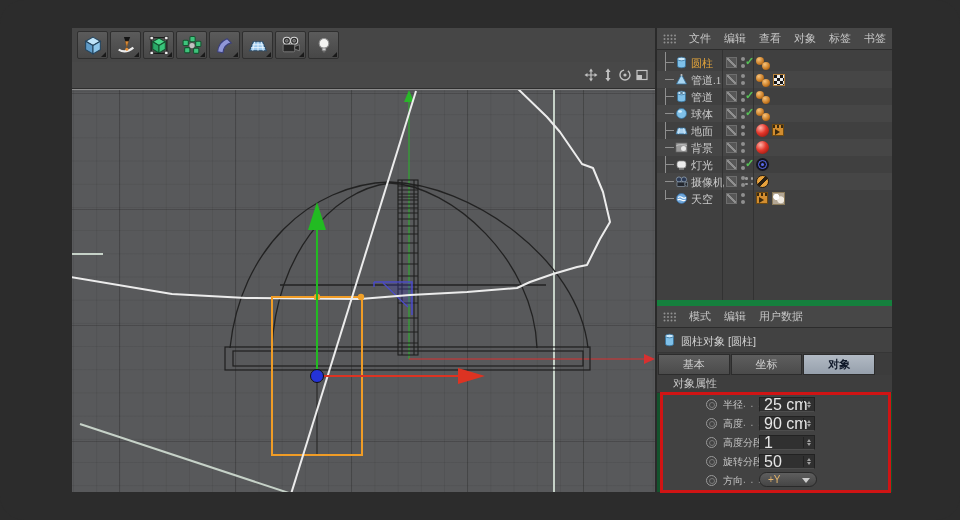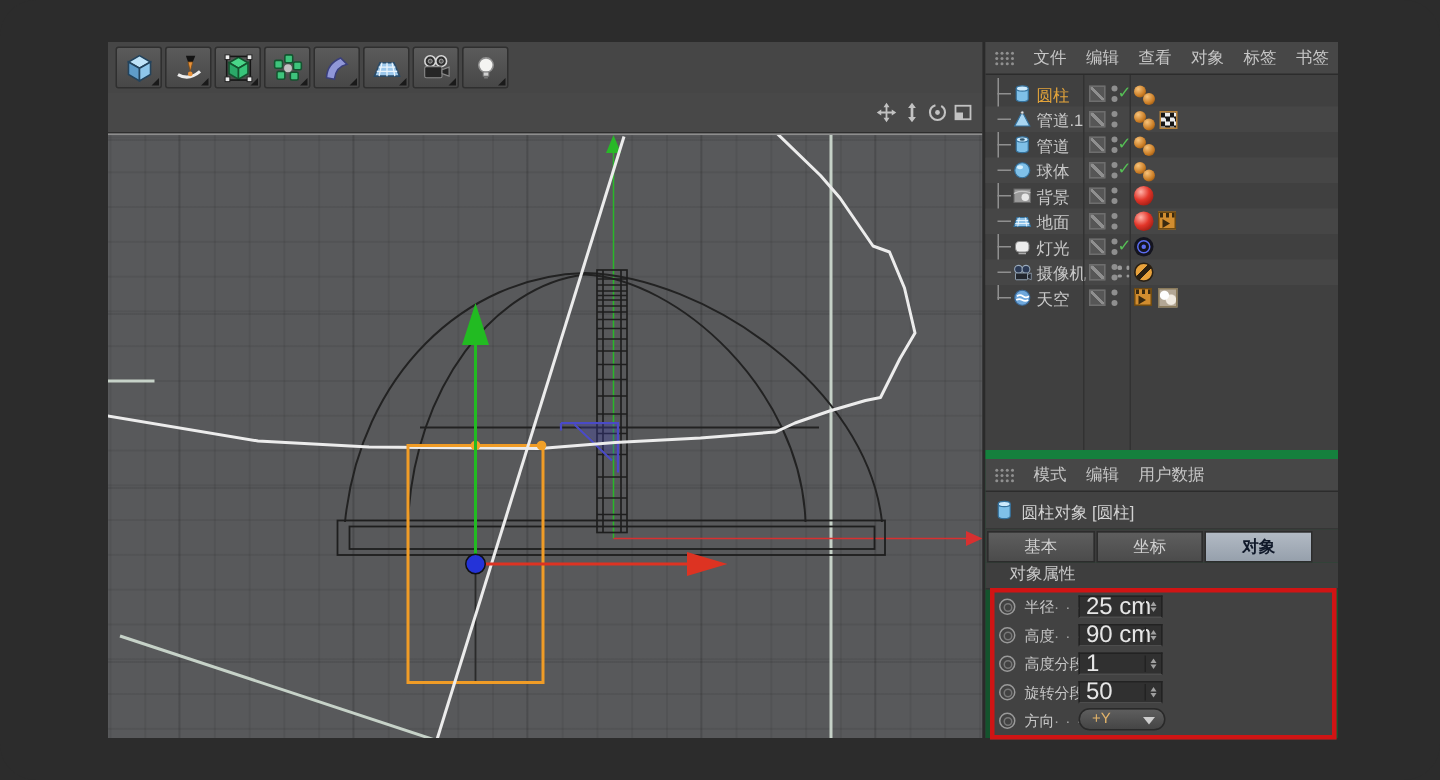--- a/index.html
+++ b/index.html
@@ -38,21 +38,21 @@
   .panel-menu .mitem{color:#c6c6c6;cursor:default;}
   .grip{flex:0 0 auto;display:block;}
 
   
   .om{position:absolute;left:0;top:0;width:235px;height:272px;}
   .om-list{position:absolute;left:0;top:22px;width:235px;height:250px;background:#404040;}
   .om-sep{position:absolute;top:0;height:100%;width:1px;background:#323232;}
   .om-sep.s1{left:65px;} .om-sep.s2{left:96px;}
   .tree-vline{position:absolute;left:8px;top:2px;width:1px;height:148px;background:#8f8f8f;}
   .om-rows{position:absolute;left:0;top:4px;width:235px;}
-  .om-row{position:relative;height:17px;}
+  .om-row{position:relative;height:17px;font-family:Liberation Serif, serif;}
   .om-row:nth-child(even){background:#464646;}
   .om-row::before{content:'';position:absolute;left:8px;top:8px;width:9px;height:1px;background:#8f8f8f;}
   .om-row .obj-icon{position:absolute;left:18px;top:2px;}
   .om-row .obj-name{position:absolute;left:34px;top:2px;color:#c8c8c8;white-space:nowrap;}
   .om-row .obj-name.selected{color:#e2a33a;}
   .slash-box{position:absolute;left:69px;top:3px;width:11px;height:11px;background:#565656;border:1px solid #6e6e6e;box-sizing:border-box;
     background-image:linear-gradient(45deg,transparent 42%,#8f8f8f 42%,#8f8f8f 58%,transparent 58%);}
   .vis-dots{position:absolute;left:84px;top:3px;width:4px;height:11px;}
   .vis-dots i{position:absolute;left:0;width:4px;height:4px;border-radius:50%;background:#8f8f8f;}
   .vis-dots i.t{top:0;} .vis-dots i.b{top:7px;}
@@ -86,21 +86,21 @@
   
   .am{position:absolute;left:0;top:272px;width:235px;height:192px;background:#14532d;border-top:6px solid #15803d;box-sizing:border-box;}
   .am-title{position:relative;height:24px;background:#424242;border-bottom:1px solid #363636;}
   .am-title .obj-icon{position:absolute;left:6px;top:5px;}
   .am-title .ttext{position:absolute;left:24px;top:6px;color:#d2d2d2;}
   .am-tabs{position:relative;height:22px;background:#3c3c3c;display:flex;gap:1px;padding:1px 17px 0 1px;box-sizing:border-box;}
   .tab{flex:1;display:flex;align-items:center;justify-content:center;background:linear-gradient(#5e5e5e,#4b4b4b);
     border:1px solid #2c2c2c;box-sizing:border-box;color:#cfcfcf;cursor:default;}
   .tab.active{background:linear-gradient(#b2bac4,#96a0ac);color:#10192a;font-weight:bold;}
   .am-section{height:17px;line-height:17px;padding-left:16px;background:#3e3e3e;border-bottom:1px solid #313131;color:#c9c9c9;}
-  .am-props{position:absolute;left:3px;top:86px;width:231px;height:101px;border:3px solid #d01414;box-sizing:border-box;background:#424242;}
+  .am-props{position:absolute;left:3px;top:86px;width:231px;height:101px;border:3px solid #d01414;box-sizing:border-box;background:#424242;padding-left:40px;}
   .prop-row{position:relative;height:19px;}
   .keycircle{position:absolute;left:3px;top:4px;width:9px;height:9px;border:1.5px solid #9a9a9a;border-radius:50%;box-sizing:content-box;}
   .keycircle::after{content:'';position:absolute;left:1.5px;top:1.5px;right:1.5px;bottom:1.5px;border:1px solid #787878;border-radius:50%;}
   .prop-label{position:absolute;left:20px;top:3px;font-size:10px;color:#c6c6c6;white-space:nowrap;}
   .prop-leader{position:absolute;left:40px;top:3px;font-size:10px;color:#a8a8a8;letter-spacing:1px;}
   .prop-box{position:absolute;left:56px;top:1.5px;width:56px;height:15px;background:#303030;border:1px solid #222;
     border-bottom-color:#4d4d4d;box-sizing:border-box;color:#e6e6e6;font-size:16px;line-height:13px;padding-left:4px;}
   .spinner{position:absolute;right:1px;top:1px;bottom:1px;width:9px;border-left:1px solid #222;}
   .spinner::before{content:'';position:absolute;left:2.5px;top:2px;width:0;height:0;
     border-left:2.5px solid transparent;border-right:2.5px solid transparent;border-bottom:3.5px solid #a0a0a0;}
@@ -371,49 +371,49 @@
                 </span>
               <span class="check">✓</span>
               <span class="tags">
                   <span class="tag-ball b1"></span>
                   <span class="tag-ball b2"></span>
                 </span>
             </div>
 
             <div class="om-row">
               <svg class="obj-icon" width="13" height="13" viewBox="0 0 13 13">
+                  <polygon points="1,10 12,10 10,4 3,4" fill="#8fc2e8" stroke="#35719c" stroke-width="0.7"></polygon>
+                  <path d="M4.5 4 L3.5 10 M8.5 4 L9.5 10 M2.5 6 H10.5 M1.8 8 H11.2" stroke="#eaf6fd" stroke-width="0.6" fill="none"></path>
+                </svg>
+              <span class="obj-name">地面</span>
+              <span class="slash-box"></span>
+              <span class="vis-dots">
+                  <i class="t"></i>
+                  <i class="b"></i>
+                </span>
+              <span class="tags">
+                  <span class="tag-ball-red"></span>
+                  <span class="tag-clapper" style="left:16px;top:1px"></span>
+                </span>
+            </div>
+
+            <div class="om-row">
+              <svg class="obj-icon" width="13" height="13" viewBox="0 0 13 13">
                   <rect x="1" y="2" width="11" height="9" fill="#9a9a9a" stroke="#666" stroke-width="0.7"></rect>
                   <circle cx="8.5" cy="7.5" r="2.5" fill="#e8e8e8"></circle>
                   <path d="M1 5 Q5 2.5 12 4.5" stroke="#c9c9c9" fill="none" stroke-width="0.8"></path>
                 </svg>
               <span class="obj-name">背景</span>
               <span class="slash-box"></span>
               <span class="vis-dots">
                   <i class="t"></i>
                   <i class="b"></i>
                 </span>
               <span class="tags">
                   <span class="tag-ball-red"></span>
-                </span>
-            </div>
-
-            <div class="om-row">
-              <svg class="obj-icon" width="13" height="13" viewBox="0 0 13 13">
-                  <polygon points="1,10 12,10 10,4 3,4" fill="#8fc2e8" stroke="#35719c" stroke-width="0.7"></polygon>
-                  <path d="M4.5 4 L3.5 10 M8.5 4 L9.5 10 M2.5 6 H10.5 M1.8 8 H11.2" stroke="#eaf6fd" stroke-width="0.6" fill="none"></path>
-                </svg>
-              <span class="obj-name">地面</span>
-              <span class="slash-box"></span>
-              <span class="vis-dots">
-                  <i class="t"></i>
-                  <i class="b"></i>
-                </span>
-              <span class="tags">
-                  <span class="tag-ball-red"></span>
-                  <span class="tag-clapper" style="left:16px;top:1px"></span>
                 </span>
             </div>
 
             <div class="om-row">
               <svg class="obj-icon" width="13" height="13" viewBox="0 0 13 13">
                   <rect x="2" y="3" width="9" height="7" rx="2.5" fill="#ececec" stroke="#888" stroke-width="0.7"></rect>
                   <path d="M4 11 H9" stroke="#aaa"></path>
                 </svg>
               <span class="obj-name">灯光</span>
               <span class="slash-box"></span>

